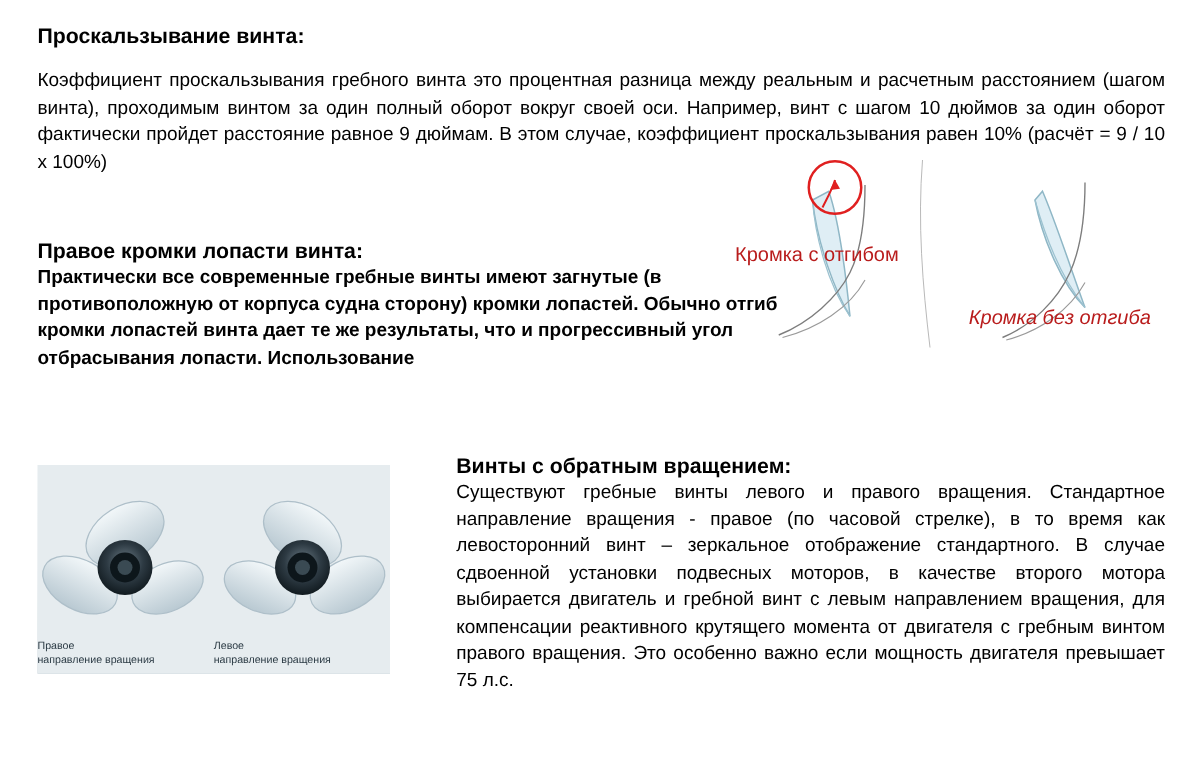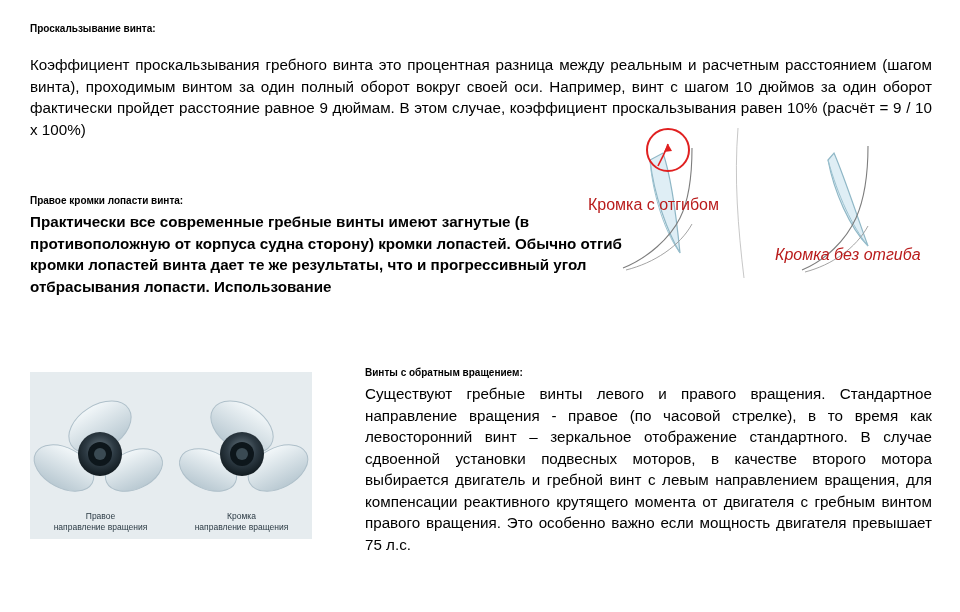--- a/index.html
+++ b/index.html
@@ -15,21 +15,21 @@
     color: #000000;
     overflow: hidden;
   }
   .page {
     position: relative;
     width: 960px;
     height: 612px;
   }
   .heading {
     font-weight: bold;
-    font-size: 10px;
+    font-size: 17px;
     line-height: 21px;
   }
   .body-text {
     font-size: 15.2px;
     line-height: 21.5px;
     text-align: justify;
   }
   
   #sec-slip {
     position: absolute;
@@ -79,21 +79,20 @@
     top: 372px;
     width: 282px;
     height: 167px;
     background: linear-gradient(180deg,#e9eef1 0%, #dde5ea 55%, #c9d4da 100%);
     overflow: hidden;
   }
   #photo .cap {
     position: absolute;
     bottom: 6px;
     width: 50%;
-    text-align: center;
     font-size: 8.5px;
     line-height: 11px;
     color: #2b3a44;
     font-family: "Liberation Sans", sans-serif;
   }
   #photo .cap.left { left: 0; }
   #photo .cap.right { right: 0; }
   .lbl-cup {
     position: absolute;
     font-size: 16px;
@@ -177,21 +176,21 @@
         <circle cx="70" cy="82" r="22" fill="url(#hubg)"></circle>
         <circle cx="70" cy="82" r="12" fill="#0d161b"></circle>
         <circle cx="70" cy="82" r="6" fill="#3a4a53"></circle>
       </g>
     </svg>
     <div class="cap left">
       <div>Правое</div>
       <div>направление вращения</div>
     </div>
     <div class="cap right">
-      <div>Кромка</div>
+      <div>Левое</div>
       <div>направление вращения</div>
     </div>
   </div>
 
   <div id="sec-rot">
     <div class="heading">Винты с обратным вращением:</div>
     <div class="body-text">Существуют гребные винты левого и правого вращения. Стандартное направление вращения - правое (по часовой стрелке), в то время как левосторонний винт – зеркальное отображение стандартного. В случае сдвоенной установки подвесных моторов, в качестве второго мотора выбирается двигатель и гребной винт с левым направлением вращения, для компенсации реактивного крутящего момента от двигателя с гребным винтом правого вращения. Это особенно важно если мощность двигателя превышает 75 л.с.</div>
   </div>
 
 </div>

